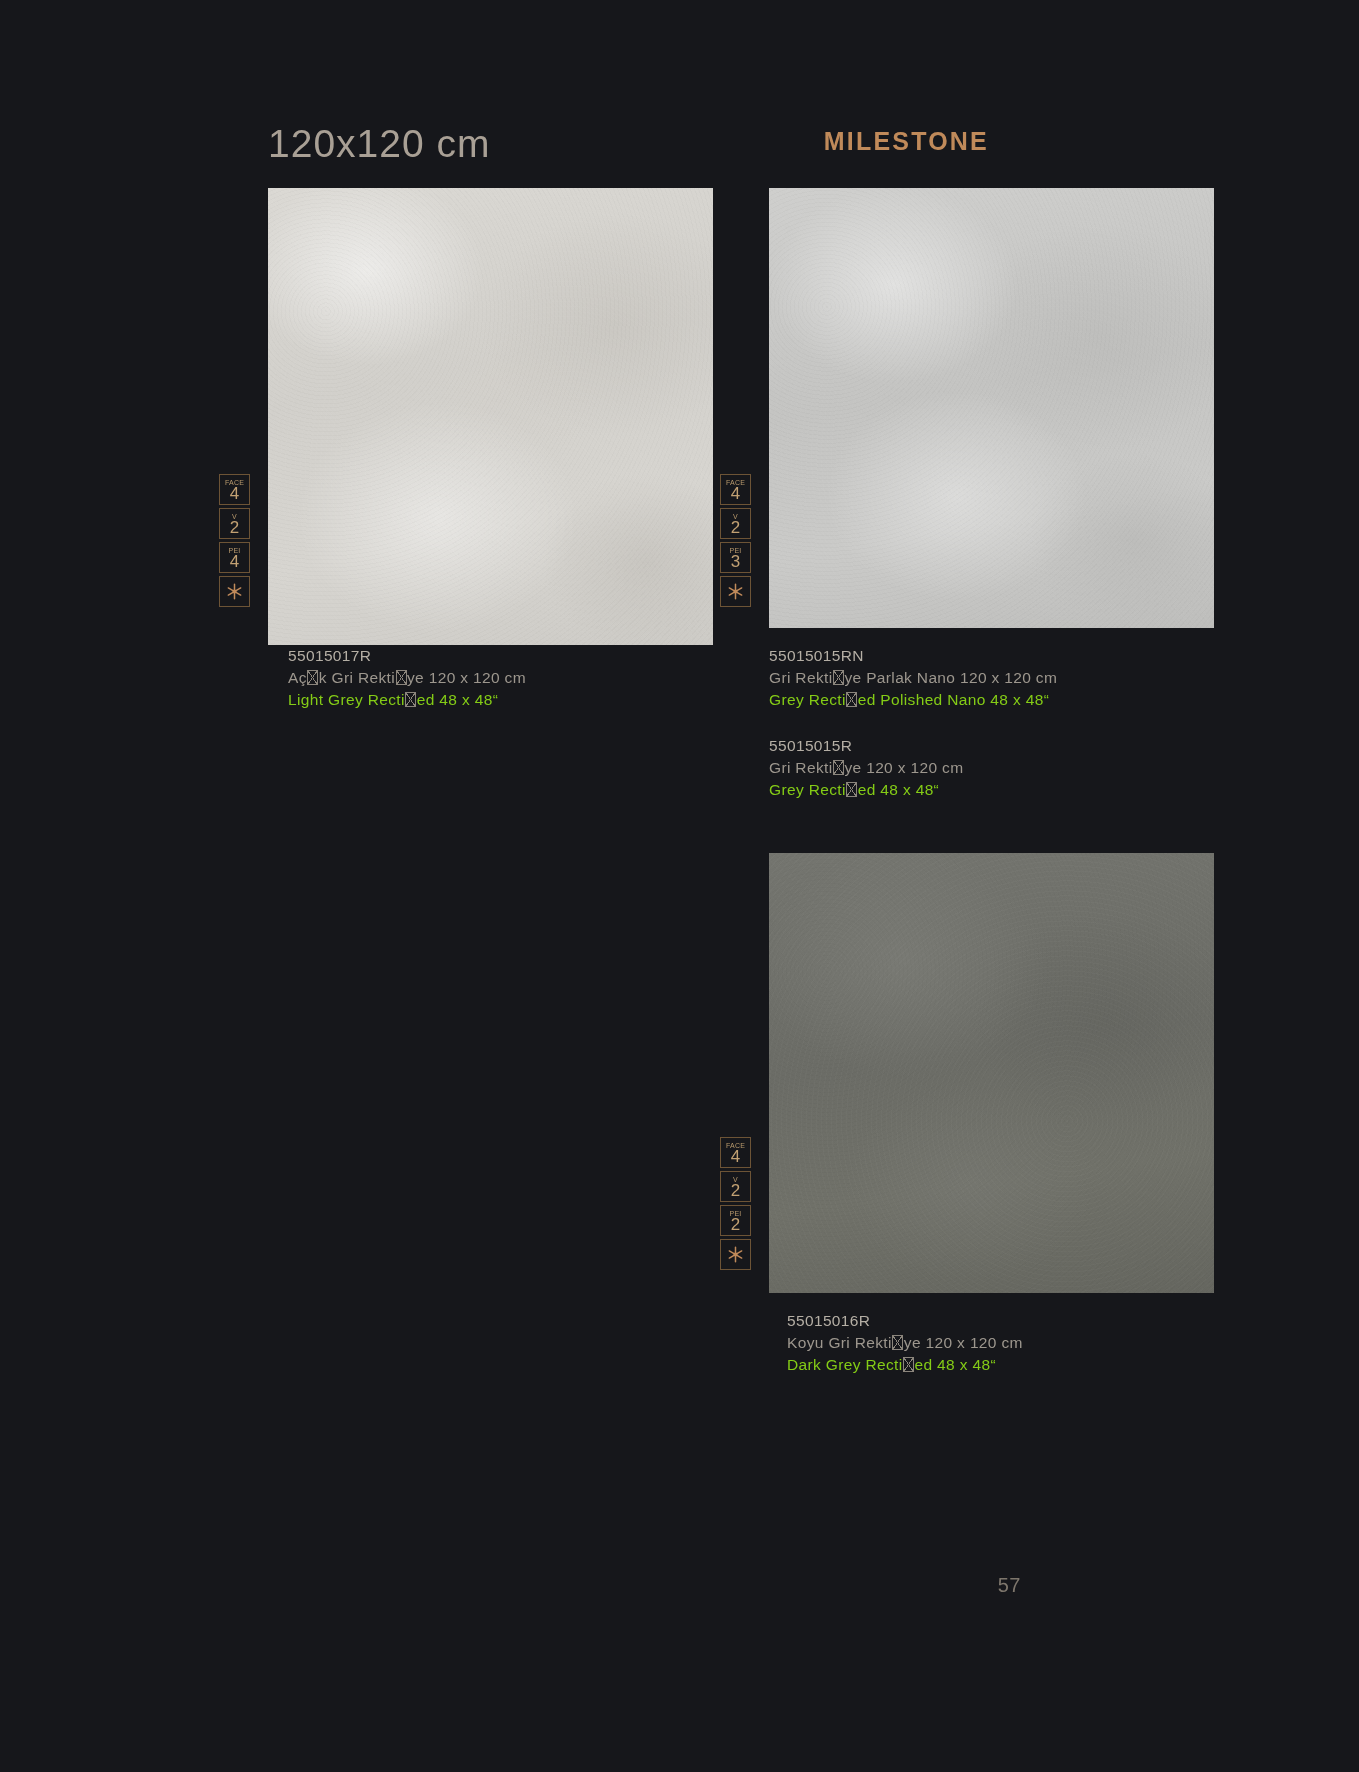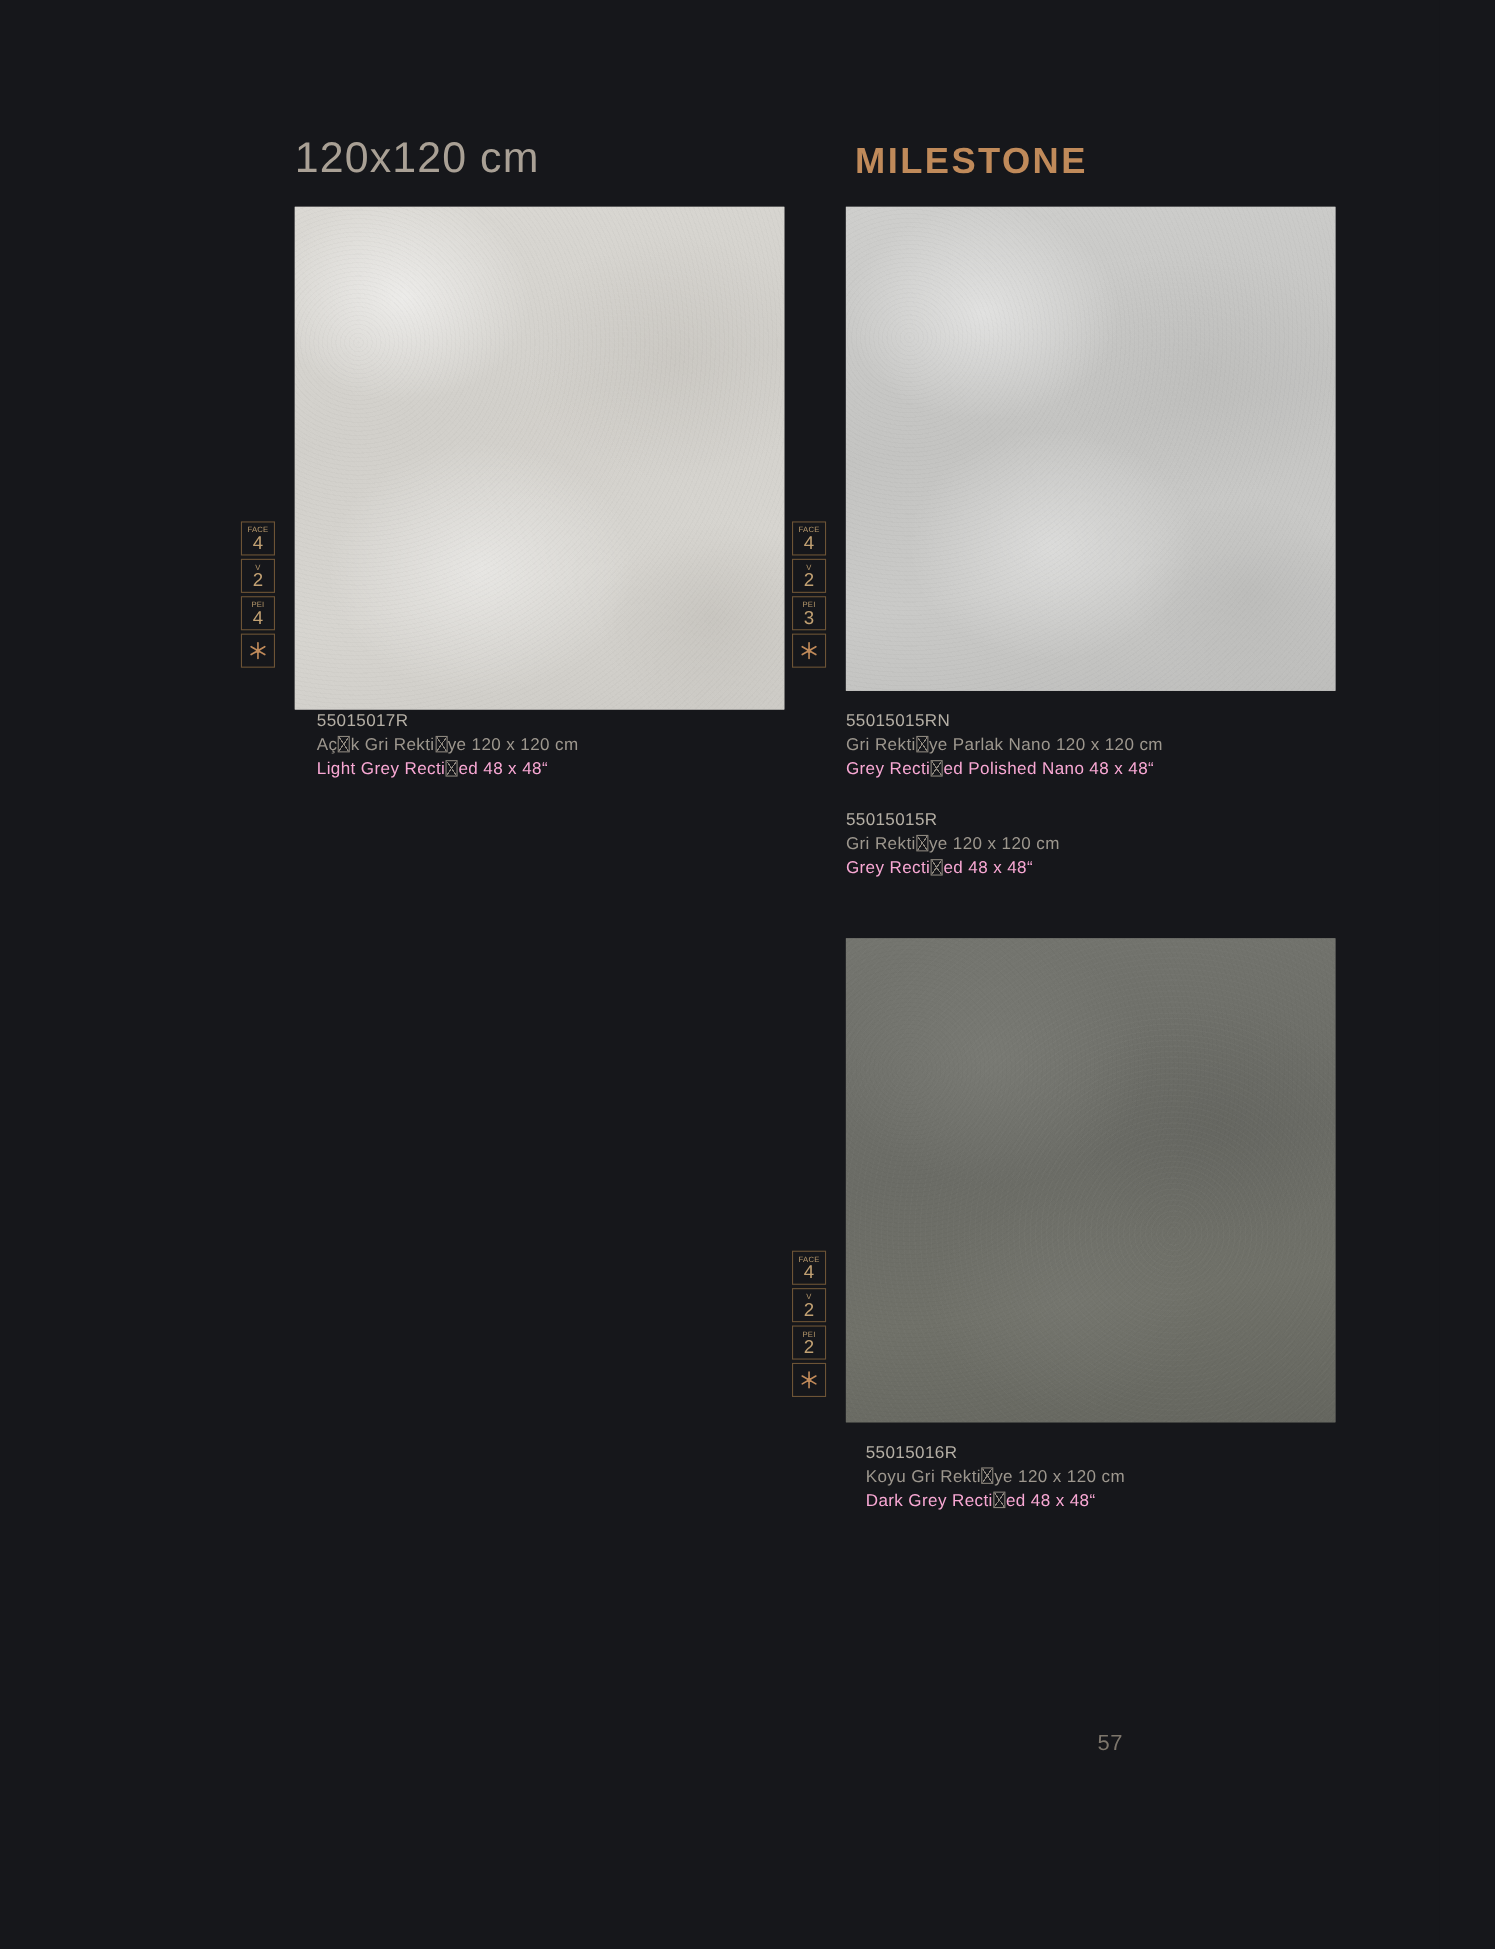--- a/index.html
+++ b/index.html
@@ -28,21 +28,21 @@
     font-size: 39px;
     font-weight: 300;
     letter-spacing: 1px;
     color: #a9a095;
     white-space: nowrap;
   }
   .brand-logo {
     position: absolute;
     right: 320px;
     top: 127px;
-    font-size: 33px;
+    font-size: 25px;
     font-weight: 700;
     letter-spacing: 2.2px;
     color: #c08a5a;
     white-space: nowrap;
     text-align: center;
   }
 
   
   .tile-block { position: absolute; }
 
@@ -149,21 +149,21 @@
     position: absolute;
     font-size: 15.5px;
     line-height: 22px;
     font-weight: 300;
     letter-spacing: 0.35px;
     color: #a6a097;
     white-space: nowrap;
   }
   .caption .code { color: #b5afa5; }
   .caption .tr { color: #9d978e; }
-  .caption .en { color: #f9a8d4; }
+  .caption .en { color: #84cc16; }
   .tofu {
     display: inline-block;
     width: 9px;
     height: 13px;
     border: 1px solid #8b857c;
     vertical-align: -2px;
     margin: 0 0.5px;
     position: relative;
   }
   .tofu::before, .tofu::after {

